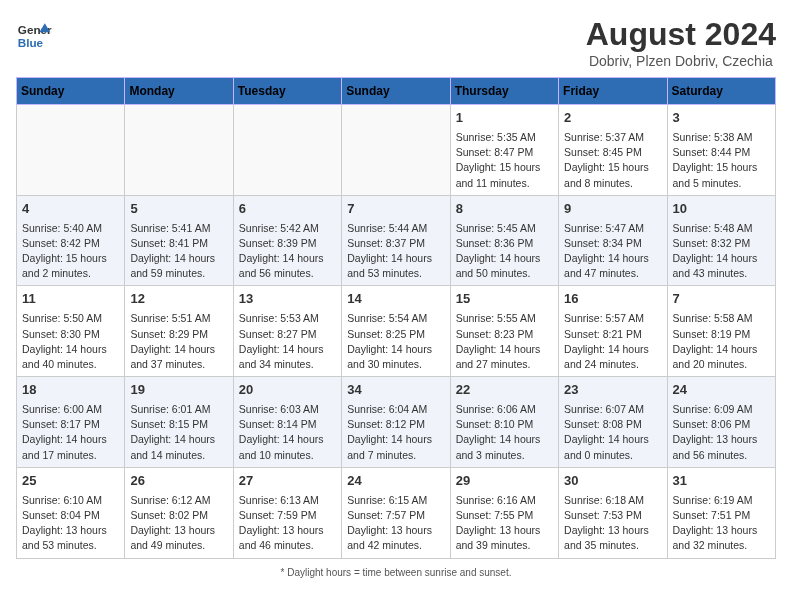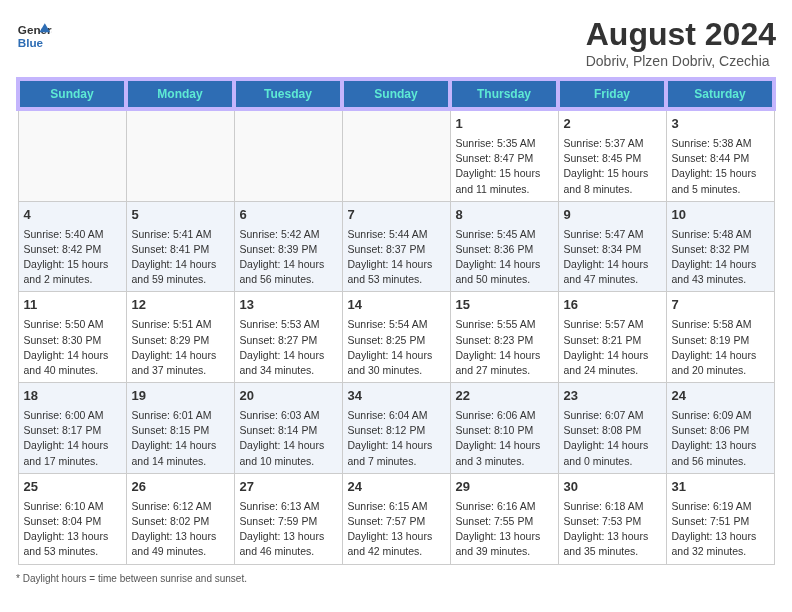--- a/index.html
+++ b/index.html
@@ -18,42 +18,42 @@
     }
     .logo {
       display: flex;
       align-items: center;
       gap: 4px;
     }
     .logo-icon {
       width: 36px;
       height: 36px;
     }
-    .title-block { text-align: left; }
+    .title-block { text-align: center; }
     .month-year {
       font-size: 32px;
       font-weight: bold;
       color: #333;
     }
     .location {
       font-size: 14px;
       color: #555;
     }
     table {
       width: 100%;
       border-collapse: collapse;
       font-size: 11px;
     }
     thead tr th {
       background: #2e6db4;
-      color: #5eead4;
+      color: #000000;
       padding: 6px 4px;
-      text-align: center;
+      text-align: left;
       font-size: 12px;
-      border: 4px solid #c4b5fd;
+      border: 1px solid #c4b5fd;
     }
     tbody tr td {
       border: 1px solid #ccc;
       vertical-align: top;
       padding: 4px 5px;
       width: 14.28%;
       min-height: 80px;
       height: 88px;
       color: #333;
       font-size: 10.5px;
@@ -63,21 +63,21 @@
       background: #f9f9f9;
     }
     tbody tr td .day-num {
       font-size: 13px;
       font-weight: bold;
       display: block;
       margin-bottom: 2px;
     }
     tbody tr:nth-child(odd) td:not(.empty) { background: #fff; }
     tbody tr:nth-child(even) td:not(.empty) { background: #f0f4fa; }
-    .note { font-size: 10px; color: #555; margin-top: 8px; }
+    .note { font-size: 10px; color: #555; margin-top: 8px; text-align: center; }
   </style>
 </head>
 <body>
 
 <div class="header">
   <div class="logo">
     <svg class="logo-icon" viewBox="0 0 40 40" xmlns="http://www.w3.org/2000/svg">
       <text x="2" y="20" font-size="13" font-weight="bold" fill="#333">General</text>
       <text x="2" y="34" font-size="13" font-weight="bold" fill="#2e6db4">Blue</text>
       <polygon points="32,8 38,18 26,18" fill="#2e6db4"></polygon>

